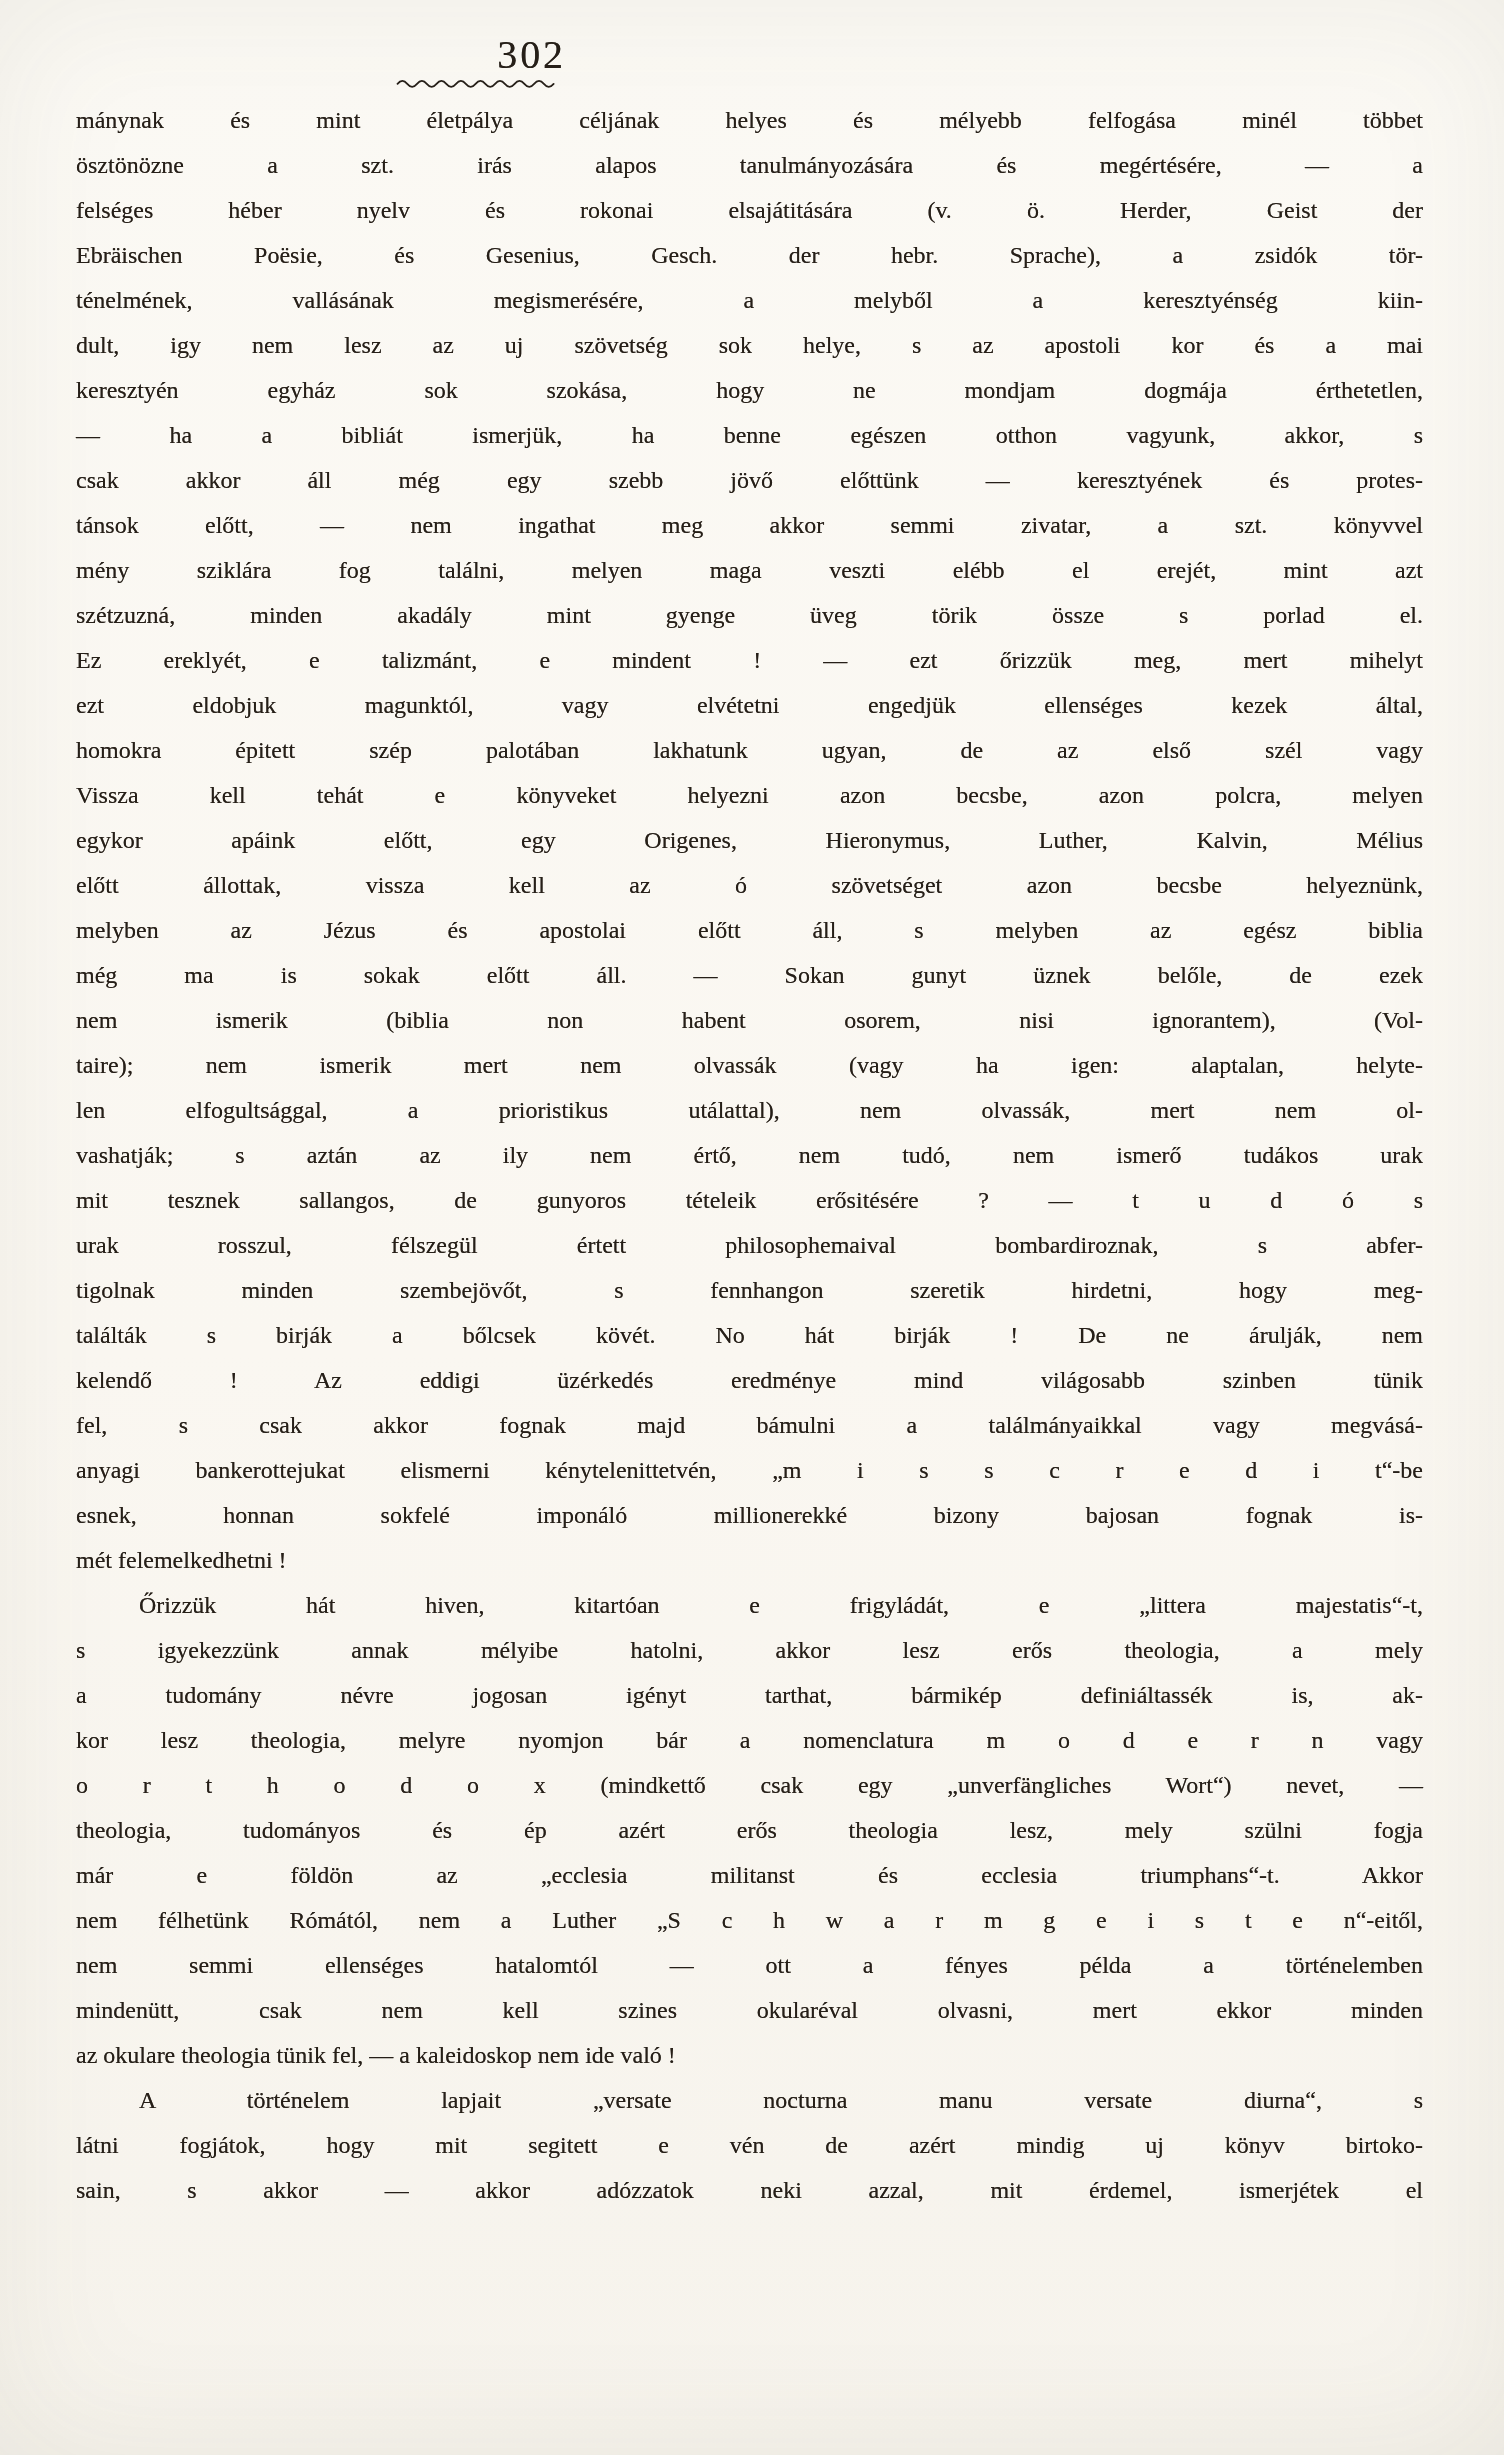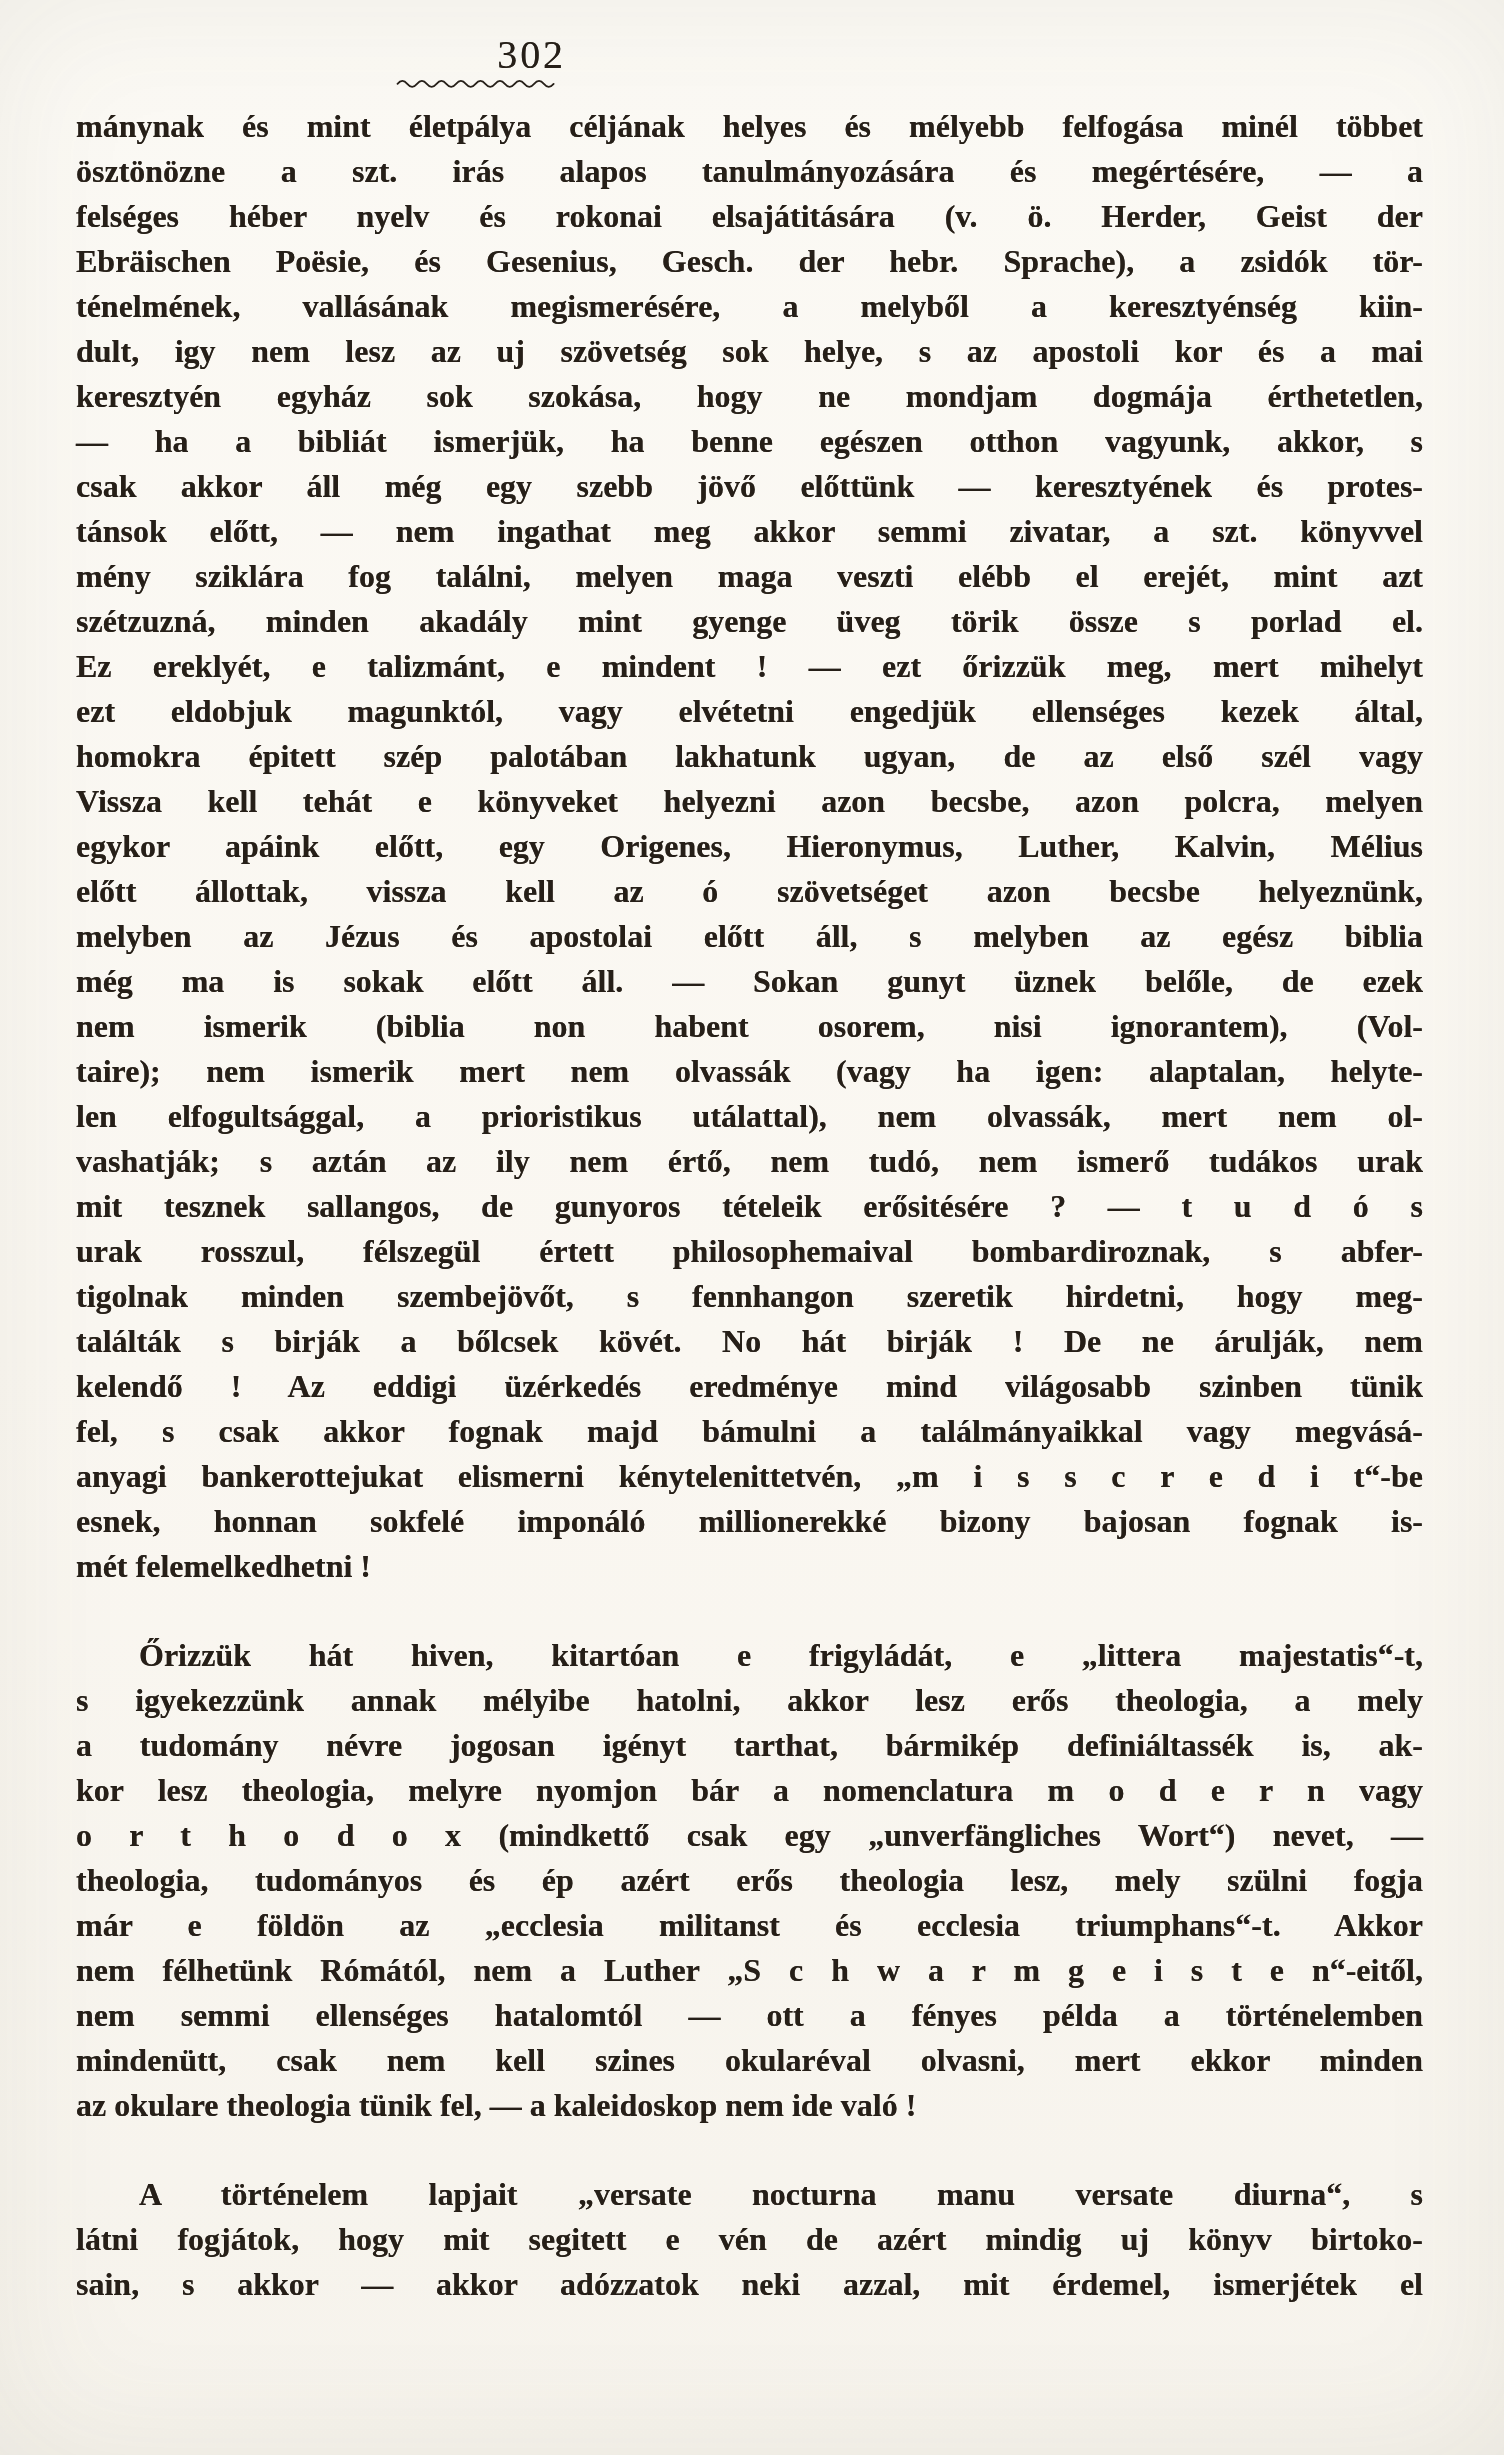--- a/index.html
+++ b/index.html
@@ -36,37 +36,35 @@
     text-shadow: 0 0 0.5px rgba(38, 31, 24, 0.75);
   }
   .wavy {
     display: block;
     margin: 1px auto 0;
     color: var(--ink, #261f18);
   }
   .textblock {
     position: absolute;
     left: 76px;
-    top: 104px;
+    top: 98px;
     width: 1347px;
-    font-size: 32px;
+    font-size: 24px;
     line-height: 45px;
     text-shadow: 0 0 0.5px rgba(38, 31, 24, 0.72);
-    font-weight: bold;
   }
   .line {
     text-align: justify;
     text-align-last: justify;
   }
   .line.end {
     text-align-last: left;
   }
   .line.indent {
     text-indent: 63px;
-    margin-top: 44px;
   }
 </style>
 </head>
 <body>
 
 <div id="page">
 
   <header class="page-header">
     <div class="page-number">302</div>
     <svg class="wavy" width="167" height="12.7" viewBox="0 0 170 13" aria-hidden="true">

